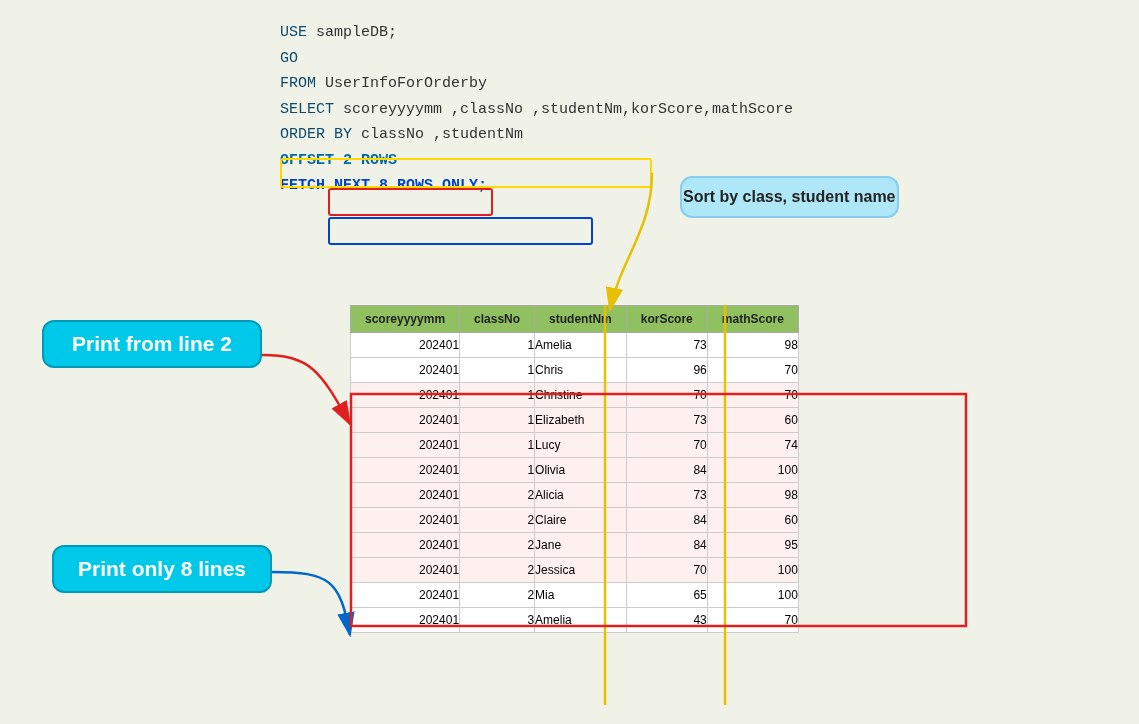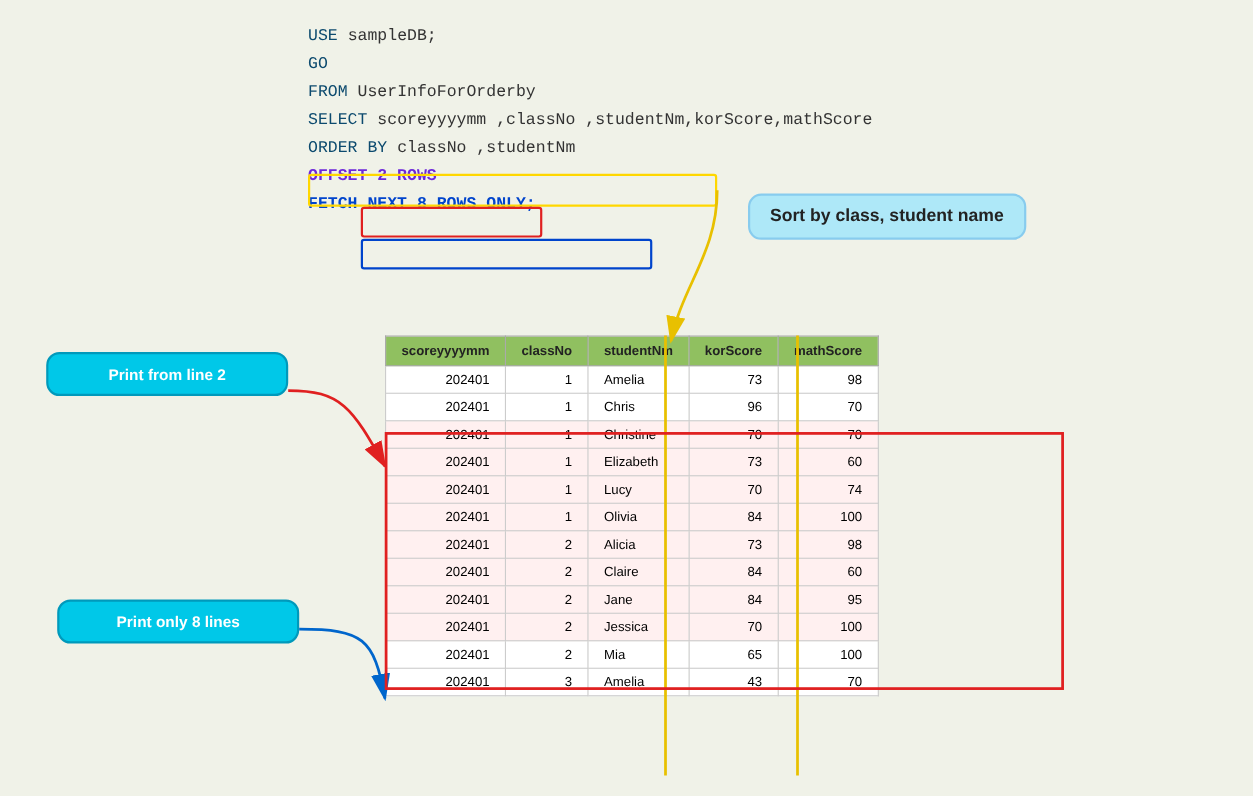--- a/index.html
+++ b/index.html
@@ -59,35 +59,35 @@
     }
 
     
     .tooltip-sort {
       position: absolute;
       top: 176px;
       left: 680px;
       background: #aee8f8;
       border: 2px solid #88ccee;
       border-radius: 12px;
-      padding: 10px 18px;
+      padding: 10px 1px;
       font-size: 16px;
       font-weight: bold;
       color: #222;
       white-space: nowrap;
     }
 
     
     .bubble {
       position: absolute;
       background: #00c8e8;
       border: 2px solid #0099bb;
       border-radius: 12px;
       padding: 10px 24px;
-      font-size: 14px;
+      font-size: 21px;
       font-weight: bold;
       color: #fff;
       text-align: center;
       white-space: nowrap;
     }
     .bubble-line2 {
       top: 320px;
       left: 42px;
       width: 220px;
     }
@@ -110,21 +110,21 @@
     .data-table th {
       background: #90c060;
       color: #222;
       padding: 6px 14px;
       border: 1px solid #aaa;
       text-align: center;
       font-weight: bold;
     }
     .data-table td {
       background: #fff;
-      padding: 5px 14px;
+      padding: 5px 0;
       border: 1px solid #ccc;
       text-align: right;
     }
     .data-table td.name-cell {
       text-align: left;
     }
     
     .row-highlight-red td {
       background: #fff0f0;
     }
@@ -156,21 +156,21 @@
   </span>
   <span class="code-line">
     <span class="kw">SELECT</span>
     <span class="normal">  scoreyyyymm ,classNo   ,studentNm,korScore,mathScore</span>
   </span>
   <span class="code-line">
     <span class="kw">ORDER BY</span>
     <span class="normal">  classNo   ,studentNm</span>
   </span>
   <span class="code-line">
-    <span style="color:#6d28d9; font-weight:bold;">  OFFSET 2 ROWS</span>
+    <span style="color:#0369a1; font-weight:bold;">  OFFSET 2 ROWS</span>
   </span>
   <span class="code-line">
     <span style="color:#0044cc; font-weight:bold;">  FETCH NEXT 8 ROWS ONLY;</span>
   </span>
 </div>
 
 <div class="box-order"></div>
 <div class="box-offset"></div>
 <div class="box-fetch"></div>
 

